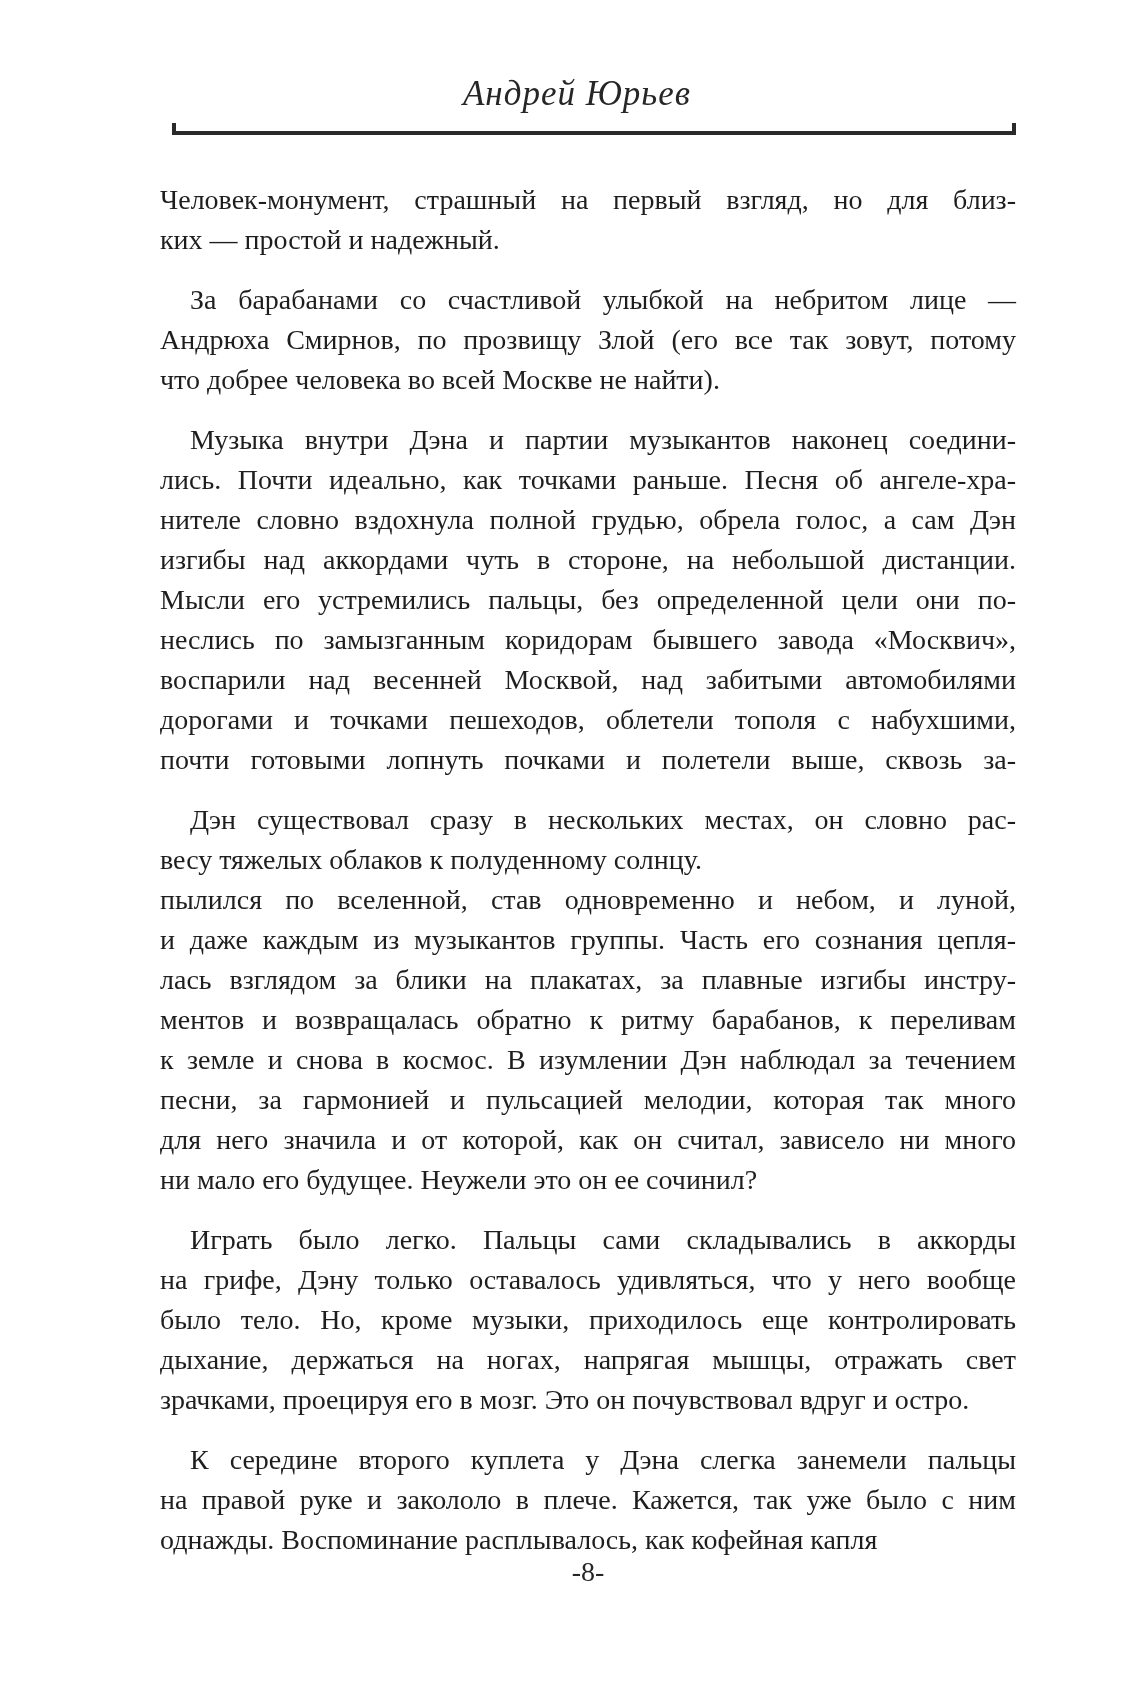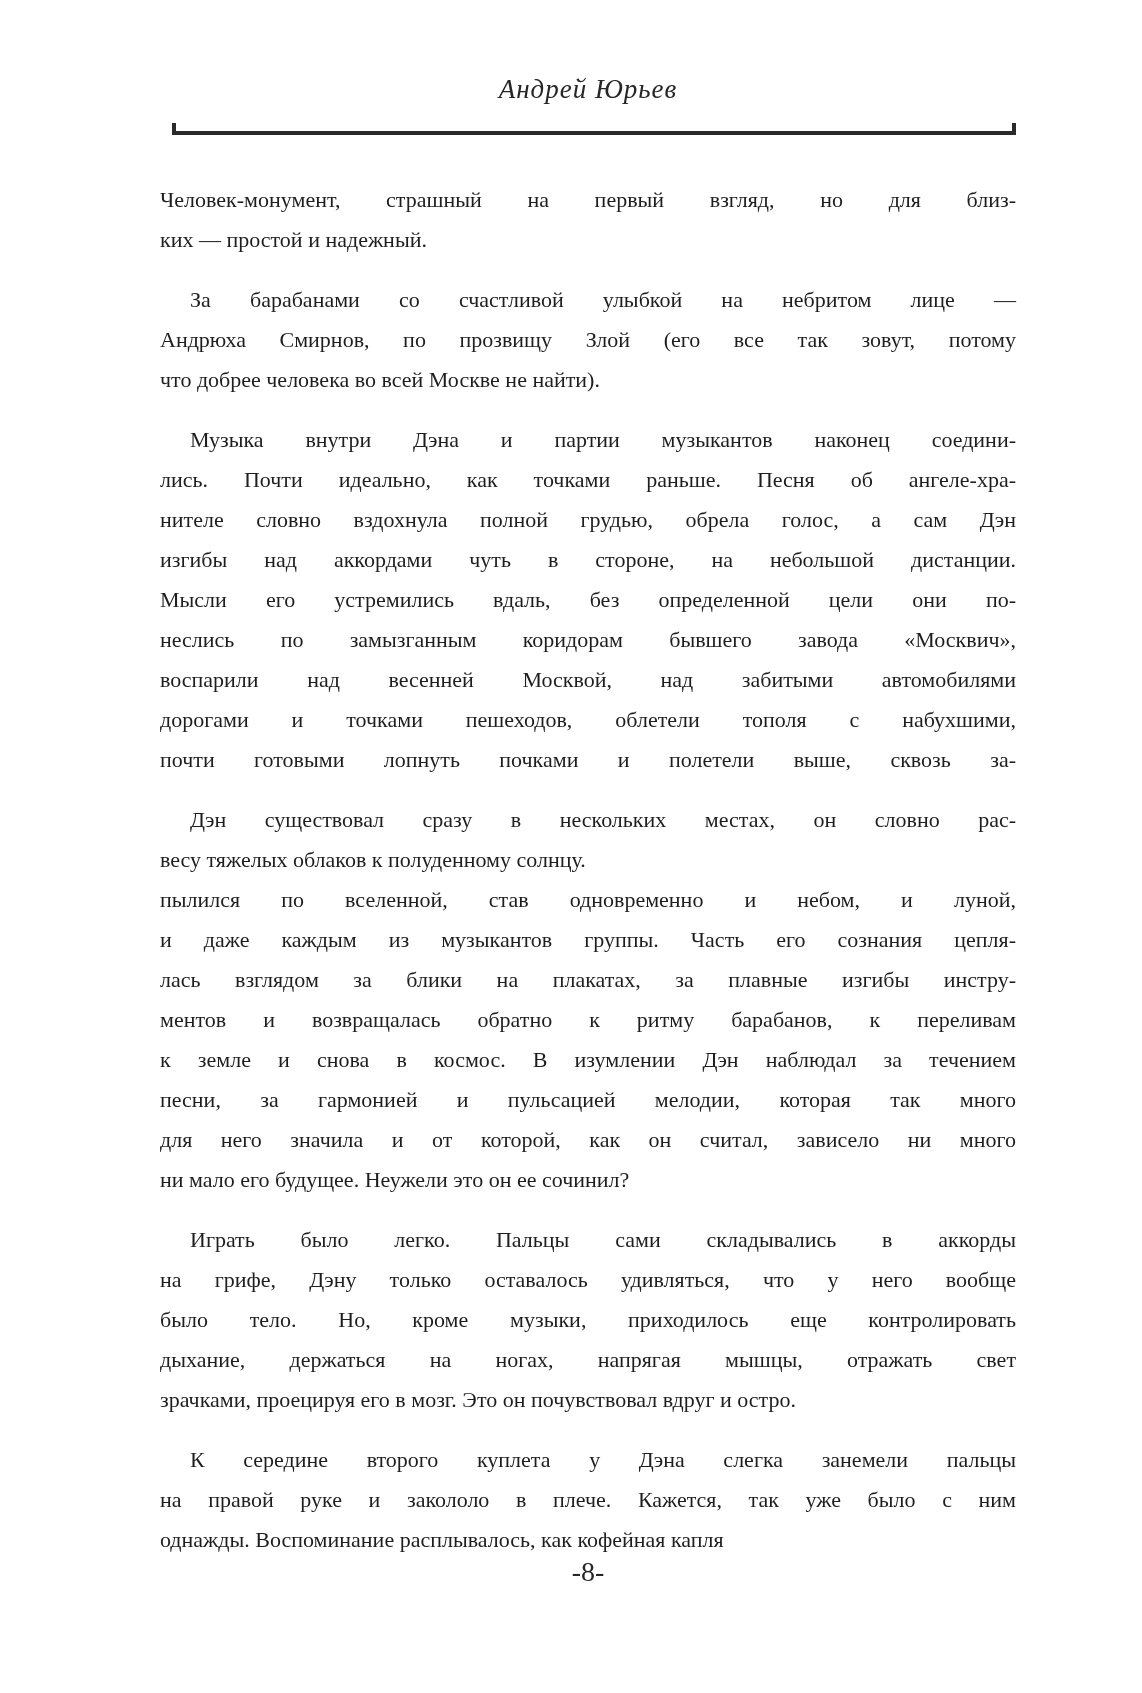--- a/index.html
+++ b/index.html
@@ -13,25 +13,25 @@
     height: 1693px;
     margin: 0 auto;
     background: #ffffff;
     font-family: "Liberation Serif", "DejaVu Serif", serif;
     color: #1e1e1e;
     overflow: hidden;
   }
   .running-head {
     position: absolute;
     top: 76px;
-    left: 160px;
+    left: 149px;
     width: 856px;
     text-align: center;
     font-style: italic;
-    font-size: 27px;
+    font-size: 35px;
     line-height: 1;
     letter-spacing: 1px;
     color: #262626;
   }
   .rule {
     position: absolute;
     top: 131px;
     left: 172px;
     width: 844px;
     height: 4px;
@@ -44,21 +44,21 @@
     height: 12px;
     background: #2a2a2a;
   }
   .rule .tick-left  { left: 0; }
   .rule .tick-right { right: 0; }
   .body-text {
     position: absolute;
     top: 180px;
     left: 160px;
     width: 856px;
-    font-size: 22px;
+    font-size: 28px;
     line-height: 40px;
   }
   .line {
     text-align: justify;
     text-align-last: justify;
   }
   .line.last {
     text-align-last: left;
   }
   .line.indent {
@@ -91,21 +91,21 @@
   <div class="body-text">
       <div class="line">Человек-монумент, страшный на первый взгляд, но для близ-</div>
       <div class="line last">ких — простой и надежный.</div>
       <div class="line indent">За барабанами со счастливой улыбкой на небритом лице —</div>
       <div class="line">Андрюха Смирнов, по прозвищу Злой (его все так зовут, потому</div>
       <div class="line last">что добрее человека во всей Москве не найти).</div>
       <div class="line indent">Музыка внутри Дэна и партии музыкантов наконец соедини-</div>
       <div class="line">лись. Почти идеально, как точками раньше. Песня об ангеле-хра-</div>
       <div class="line">нителе словно вздохнула полной грудью, обрела голос, а сам Дэн</div>
       <div class="line">изгибы над аккордами чуть в стороне, на небольшой дистанции.</div>
-      <div class="line">Мысли его устремились вдаль, без определенной цели они по-</div>
+      <div class="line">Мысли его устремились пальцы, без определенной цели они по-</div>
       <div class="line">неслись по замызганным коридорам бывшего завода «Москвич»,</div>
       <div class="line">воспарили над весенней Москвой, над забитыми автомобилями</div>
       <div class="line">дорогами и точками пешеходов, облетели тополя с набухшими,</div>
       <div class="line">почти готовыми лопнуть почками и полетели выше, сквозь за-</div>
       <div class="line indent">Дэн существовал сразу в нескольких местах, он словно рас-</div>
       <div class="line last">весу тяжелых облаков к полуденному солнцу.</div>
       <div class="line">пылился по вселенной, став одновременно и небом, и луной,</div>
       <div class="line">и даже каждым из музыкантов группы. Часть его сознания цепля-</div>
       <div class="line">лась взглядом за блики на плакатах, за плавные изгибы инстру-</div>
       <div class="line">ментов и возвращалась обратно к ритму барабанов, к переливам</div>

